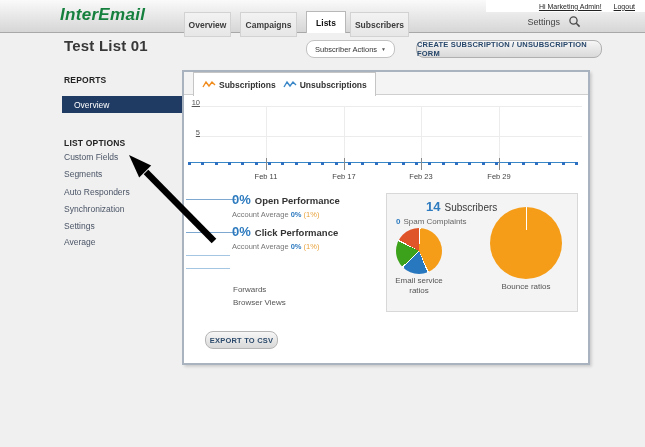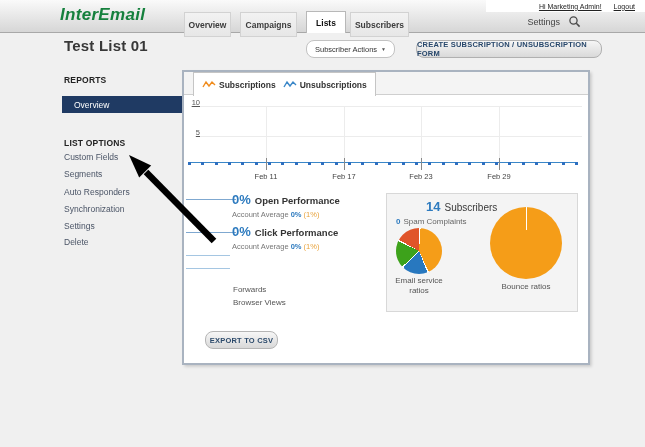--- a/index.html
+++ b/index.html
@@ -115,21 +115,21 @@
 <div class="btn create-btn">CREATE SUBSCRIPTION / UNSUBSCRIPTION FORM</div>
 
 <div class="side-hdr" style="top:75px">REPORTS</div>
 <div class="side-active">Overview</div>
 <div class="side-hdr" style="top:138px">LIST OPTIONS</div>
 <div class="side-link" style="top:152px">Custom Fields</div>
 <div class="side-link" style="top:169px">Segments</div>
 <div class="side-link" style="top:187px">Auto Responders</div>
 <div class="side-link" style="top:204px">Synchronization</div>
 <div class="side-link" style="top:221px">Settings</div>
-<div class="side-link" style="top:237px">Delete</div>
+<div class="side-link" style="top:237px">Average</div>
 
 <div class="panel">
   <div class="tabbar"></div>
   <div class="chart-tab">
     <svg width="14" height="9" viewBox="0 0 14 9">
       <polyline id="leg0" points="1,7 4,2 7,6 10,2 13,5" fill="none" stroke="#f08c1e" stroke-width="1.4"></polyline>
     </svg>
     <span>Subscriptions</span>
     <svg width="14" height="9" viewBox="0 0 14 9" style="margin-left:4px">
       <polyline id="leg1" points="1,7 4,2 7,6 10,2 13,5" fill="none" stroke="#3a87c8" stroke-width="1.4"></polyline>

